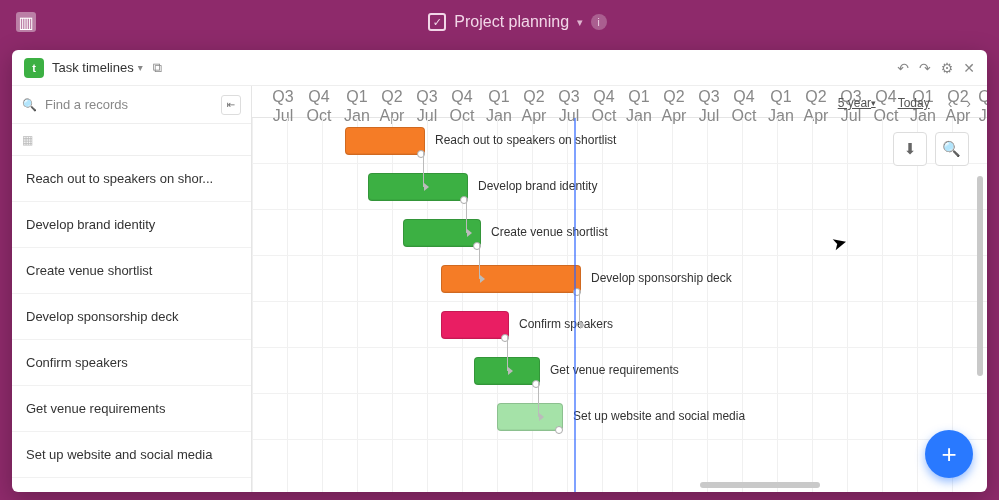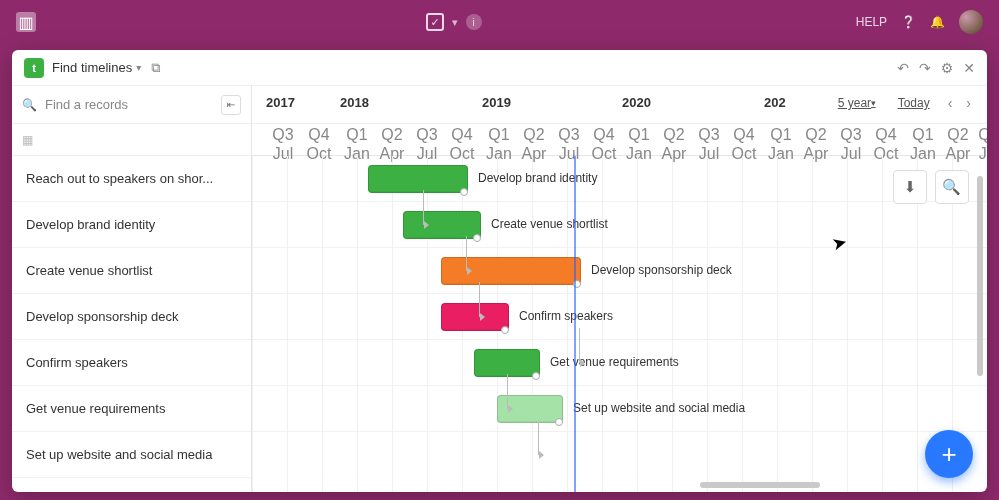--- a/index.html
+++ b/index.html
@@ -79,37 +79,32 @@
 .vscroll .thumb { width:6px; height:200px; background:#c9c9c9; border-radius:3px;}
 </style>
 </head>
 <body>
 
 <div class="topbar">
   <div class="logo">▥</div>
   <div class="spacer"></div>
   <div class="title-wrap">
     <span class="check">✓</span>
+    <span>Project planning</span>
     <span class="caret">▾</span>
     <span class="info">i</span>
   </div>
   <div class="spacer"></div>
-  <div class="right">
-    <span>HELP</span>
-    <span>❔</span>
-    <span>🔔</span>
-    <span class="avatar"></span>
-  </div>
 </div>
 
 <div class="card">
 
   <div class="card-header">
     <span class="ext-icon">t</span>
-    <span class="name">Find timelines</span>
+    <span class="name">Task timelines</span>
     <span class="caret2">▾</span>
     <span class="popout">⧉</span>
     <span class="spacer"></span>
     <span class="hbtn">↶</span>
     <span class="hbtn">↷</span>
     <span class="hbtn">⚙</span>
     <span class="hbtn">✕</span>
   </div>
 
   <div class="body">
@@ -138,27 +133,20 @@
       <div class="tl-controls">
         <span class="seg">
           <span>5 year</span>
           <span style="font-size:9px;">▾</span>
         </span>
         <span class="seg">Today</span>
         <span class="chev">‹</span>
         <span class="chev">›</span>
       </div>
 
-      <div class="tl-years" id="years-row">
-          <span class="year" style="left: 14px;">2017</span>
-          <span class="year" style="left: 88px;">2018</span>
-          <span class="year" style="left: 230px;">2019</span>
-          <span class="year" style="left: 370px;">2020</span>
-          <span class="year" style="left: 512px;">202</span>
-        </div>
       <div class="tl-subhead" id="q-row">
           <div class="q" style="left: 14px;">Q3<span class="m">Jul</span></div>
           <div class="q" style="left: 50px;">Q4<span class="m">Oct</span></div>
           <div class="q" style="left: 88px;">Q1<span class="m">Jan</span></div>
           <div class="q" style="left: 123px;">Q2<span class="m">Apr</span></div>
           <div class="q" style="left: 158px;">Q3<span class="m">Jul</span></div>
           <div class="q" style="left: 193px;">Q4<span class="m">Oct</span></div>
           <div class="q" style="left: 230px;">Q1<span class="m">Jan</span></div>
           <div class="q" style="left: 265px;">Q2<span class="m">Apr</span></div>
           <div class="q" style="left: 300px;">Q3<span class="m">Jul</span></div>
@@ -175,20 +163,26 @@
           <div class="q" style="left: 689px;">Q2<span class="m">Apr</span></div>
           <div class="q" style="left: 720px;">Q3<span class="m">Jul</span></div>
         </div>
 
       <div class="tl-grid" id="grid">
         <div class="today-line" id="today" style="left: 322px;"></div>
         <div class="float-btns">
           <div class="fb">⬇</div>
           <div class="fb">🔍</div>
         </div>
+      <div class="tl-row">
+            <div class="bar orange" style="left: 93px; width: 80px;">
+              <span class="dot"></span>
+            </div>
+            <div class="bar-label" style="left: 183px;">Reach out to speakers on shortlist</div>
+          </div>
           <div class="tl-row">
             <div class="bar green" style="left: 116px; width: 100px;">
               <span class="dot"></span>
             </div>
             <div class="bar-label" style="left: 226px;">Develop brand identity</div>
           </div>
           <div class="conn" style="left: 171px; top: 34px; height: 35px;">
             <span class="arrow"></span>
           </div>
           <div class="tl-row">

